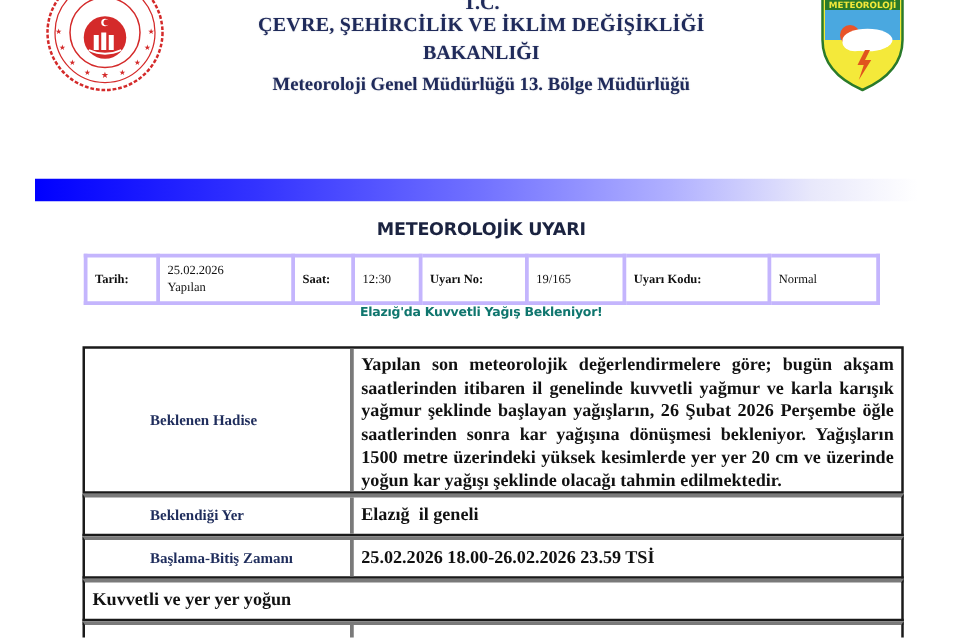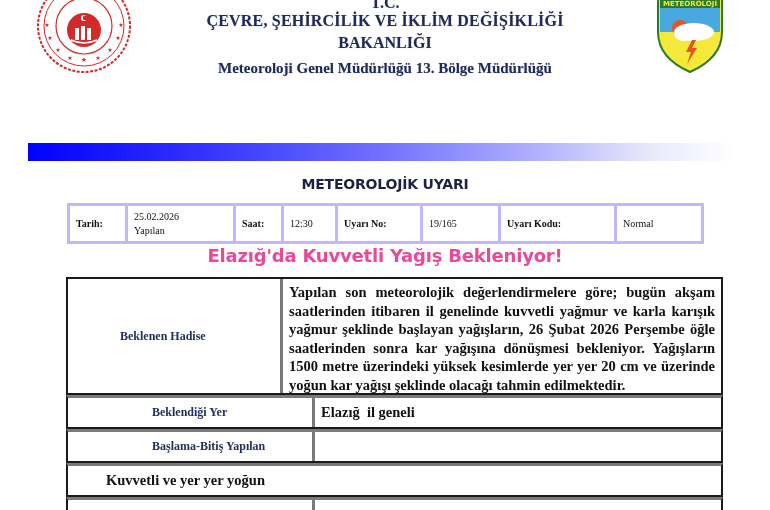--- a/index.html
+++ b/index.html
@@ -20,25 +20,25 @@
 
     .doc-title { position: absolute; left: 0; width: 770px; top: 176px; text-align: center;
       font-family: "DejaVu Sans", sans-serif; font-weight: bold; font-size: 14px; color: #1b2340; letter-spacing: -0.2px; }
 
     table.meta { position: absolute; left: 67px; top: 203px; width: 637px; height: 41px; border-collapse: collapse; }
     table.meta td { border: 3px solid #c4b5fd; font-size: 10px; vertical-align: middle; padding: 0 6px; line-height: 14px; }
     table.meta td.lbl { font-weight: bold; }
     table.meta td.center { text-align: left; }
 
     .headline { position: absolute; left: 0; width: 770px; top: 245px; text-align: center;
-      font-family: "DejaVu Sans", sans-serif; font-weight: bold; font-size: 18px; color: #ec4899; letter-spacing: -0.2px; }
+      font-family: "DejaVu Sans", sans-serif; font-weight: bold; font-size: 10px; color: #0f766e; letter-spacing: -0.2px; }
 
     .details { position: absolute; left: 66px; top: 277px; width: 657px; }
     .drow { display: flex; border: 2px solid #1a1a1a; border-top-width: 2px; margin-bottom: 0; position: relative; }
-    .drow + .drow { border-top: 3px solid #7a7a7a; padding-left: 32px; }
+    .drow + .drow { border-top: 3px solid #7a7a7a; }
     .dlbl { width: 171px; border-right: 3px solid #7a7a7a; padding: 0 8px; display: flex; align-items: center;
       font-weight: bold; font-size: 12px; color: #1f2d5c; margin-left: 44px; }
     .dval { flex: 1; padding: 2px 6px 2px 6px; font-weight: bold; font-size: 14.5px; line-height: 18.5px; color: #111; display: flex; align-items: center; text-align: right; }
     .dval.justify { text-align: justify; text-align-last: left; display: block; padding-top: 4px; }
 
     .r1 { height: 118px; }
     .r2 { height: 34px; }
     .r3 { height: 34px; }
     .r4 { height: 34px; }
     .r5 { height: 20px; border-bottom: none; }
@@ -119,21 +119,22 @@
 <div class="details">
   <div class="drow r1">
     <div class="dlbl">Beklenen Hadise</div>
     <div class="dval justify">Yapılan son meteorolojik değerlendirmelere göre; bugün akşam saatlerinden itibaren il genelinde kuvvetli yağmur ve karla karışık yağmur şeklinde başlayan yağışların, 26 Şubat 2026 Perşembe öğle saatlerinden sonra kar yağışına dönüşmesi bekleniyor. Yağışların 1500 metre üzerindeki yüksek kesimlerde yer yer 20 cm ve üzerinde yoğun kar yağışı şeklinde olacağı tahmin edilmektedir.</div>
   </div>
   <div class="drow r2">
     <div class="dlbl">Beklendiği Yer</div>
     <div class="dval" style="white-space:pre">Elazığ  il geneli</div>
   </div>
   <div class="drow r3">
-    <div class="dlbl">Başlama-Bitiş Yapılan</div>
+    <div class="dlbl">Başlama-Bitiş Zamanı</div>
+    <div class="dval">25.02.2026 18.00-26.02.2026 23.59 TSİ</div>
   </div>
   <div class="drow r4">
     <div class="dval">Kuvvetli ve yer yer yoğun</div>
   </div>
   <div class="drow r5">
     <div class="dlbl"></div>
     <div class="dval clip-text"></div>
   </div>
 </div>
 

